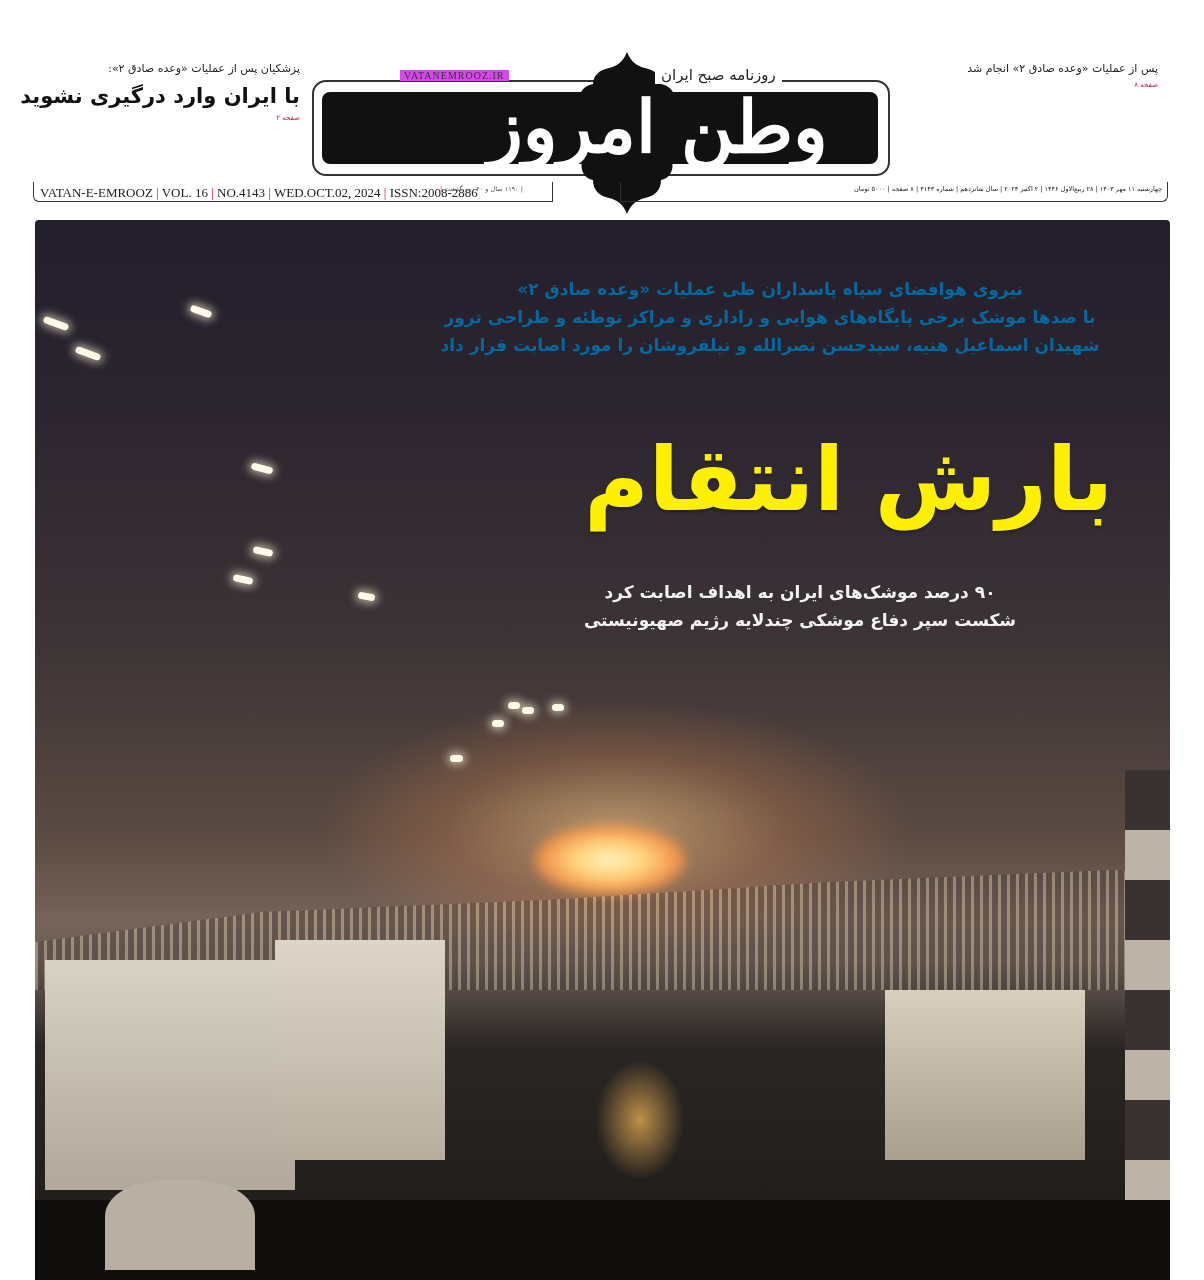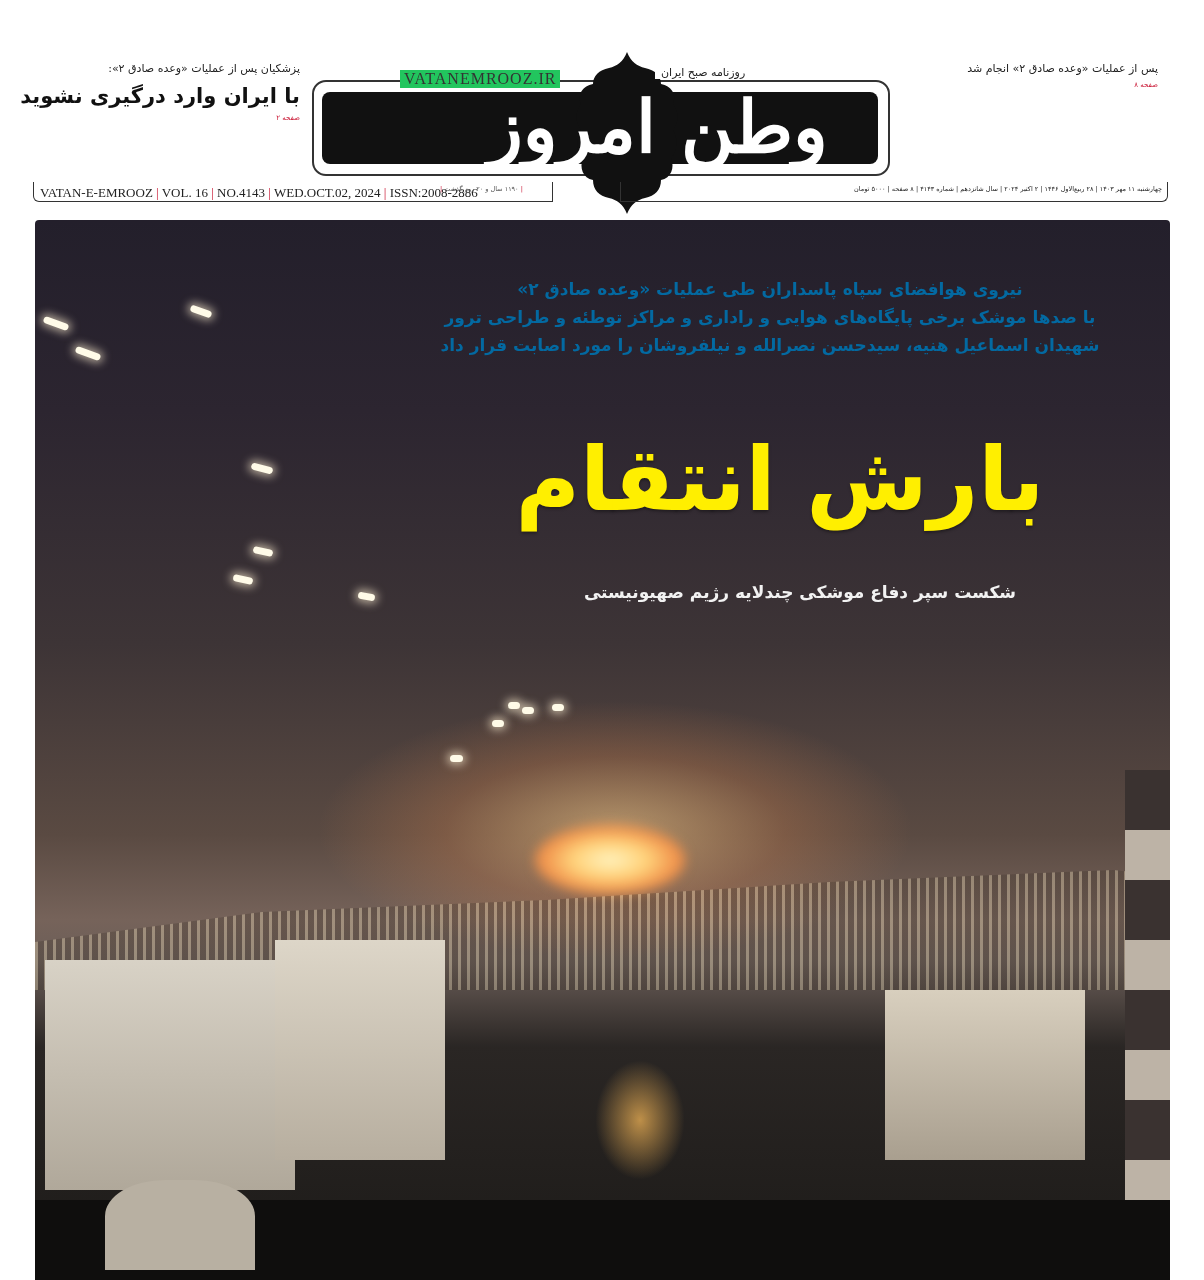--- a/index.html
+++ b/index.html
@@ -14,22 +14,22 @@
   #teaser-left { left:20px; }
   #teaser-right { left:878px; }
 
   
   .mast-frame { position:absolute; left:312px; top:80px; width:578px; height:96px; border:2px solid #333; border-radius:14px; box-sizing:border-box; }
   .mast-band { position:absolute; left:322px; top:92px; width:556px; height:72px; background:#111; border-radius:8px; }
   .mast-medallion { position:absolute; left:575px; top:52px; width:104px; height:162px; }
   .mast-title { position:absolute; left:322px; top:72px; width:672px; height:110px; direction:rtl; text-align:center;
                 font-family:"DejaVu Serif", serif; font-weight:bold; font-size:72px; line-height:110px; color:#ffffff;
                 letter-spacing:8px; }
-  .mast-url { position:absolute; left:400px; top:70px; font-family:"Liberation Serif", serif; font-size:16px; color:#333; background:#22c55e; padding:0 4px; letter-spacing:1px; }
-  .mast-sub { position:absolute; left:655px; top:66px; font-size:11px; color:#222; direction:rtl; background:#fff; padding:0 6px; }
+  .mast-url { position:absolute; left:400px; top:70px; font-family:"Liberation Serif", serif; font-size:10px; color:#333; background:#d946ef; padding:0 4px; letter-spacing:1px; }
+  .mast-sub { position:absolute; left:655px; top:66px; font-size:15px; color:#222; direction:rtl; background:#fff; padding:0 6px; }
 
   
   .info-left { position:absolute; left:33px; top:182px; width:520px; height:20px; border:1px solid #333; border-top:none; border-radius:0 0 0 6px; box-sizing:border-box; }
   .info-right { position:absolute; left:620px; top:182px; width:548px; height:20px; border:1px solid #333; border-top:none; border-radius:0 0 6px 0; box-sizing:border-box; }
   .info-text-en { position:absolute; left:40px; top:185px; font-family:"Liberation Serif", serif; font-size:13px; color:#222; white-space:nowrap; }
   .info-text-en .sep { color:#c8102e; }
   .info-elapsed { position:absolute; left:440px; top:185px; font-size:6.5px; color:#555; direction:rtl; white-space:nowrap; }
   .info-elapsed .bar { color:#c8102e; }
   .info-date { position:absolute; left:882px; top:185px; width:280px; font-size:6.5px; color:#222; direction:rtl; text-align:right; white-space:nowrap; }
 
@@ -50,21 +50,21 @@
   .photo .bldg.b4 { left:1090px; top:550px; width:45px; height:500px; background:repeating-linear-gradient(180deg,#3a3230 0 60px,#bdb3a6 60px 110px); }
   .photo .bldg.b5 { left:70px; top:960px; width:150px; height:90px; background:#b8b0a2; border-radius:40% 40% 0 0; }
   .photo .ground { position:absolute; left:0; top:980px; width:1135px; height:80px; background:#0f0e0d; }
   .photo .lamp { position:absolute; left:560px; top:840px; width:90px; height:120px; background:radial-gradient(ellipse, rgba(255,190,90,0.7), rgba(0,0,0,0) 70%); }
   .streak { position:absolute; width:26px; height:7px; border-radius:6px; background:#fffbe8;
             box-shadow:0 0 8px 3px rgba(255,240,210,0.6); }
 
   
   .deck { position:absolute; left:440px; top:275px; width:660px; direction:rtl; text-align:center; color:#0369a1;
           font-weight:bold; font-size:17px; line-height:28px; }
-  .main-headline { position:absolute; left:460px; top:415px; width:640px; direction:rtl; text-align:center;
+  .main-headline { position:absolute; left:473px; top:415px; width:640px; direction:rtl; 
                    color:#ffef00; font-weight:bold; font-size:88px; line-height:130px; letter-spacing:-1px;
                    text-shadow:0 2px 3px rgba(0,0,0,0.35); }
   .subhead { position:absolute; left:520px; top:578px; width:560px; direction:rtl; text-align:center; color:#f2f2f2;
              font-weight:bold; font-size:17px; line-height:28px; }
 </style>
 </head>
 <body>
 
 <div id="teaser-left" class="teaser">
   <div class="kicker">پزشکیان پس از عملیات «وعده صادق ۲»:</div>
@@ -128,14 +128,15 @@
   <div class="streak" style="left:415px;top:535px;width:13px;"></div>
 </div>
 
 <div class="deck">
   <div>نیروی هوافضای سپاه پاسداران طی عملیات «وعده صادق ۲»</div>
   <div>با صدها موشک برخی پایگاه‌های هوایی و راداری و مراکز توطئه و طراحی ترور</div>
   <div>شهیدان اسماعیل هنیه، سیدحسن نصرالله و نیلفروشان را مورد اصابت قرار داد</div>
 </div>
 <div class="main-headline">بارش انتقام</div>
 <div class="subhead">
+  <div>۹۰ درصد موشک‌های ایران به اهداف اصابت کرد</div>
   <div>شکست سپر دفاع موشکی چندلایه رژیم صهیونیستی</div>
 </div>
 
 </body></html>

